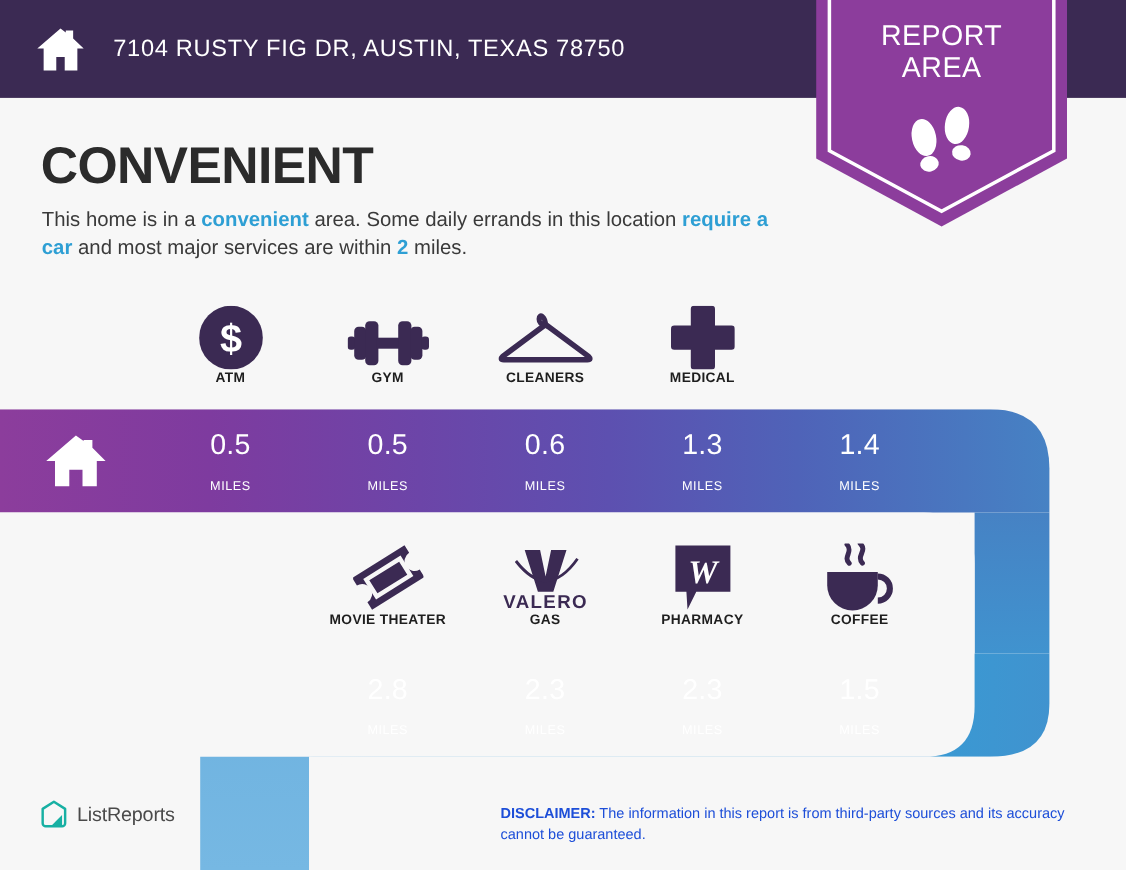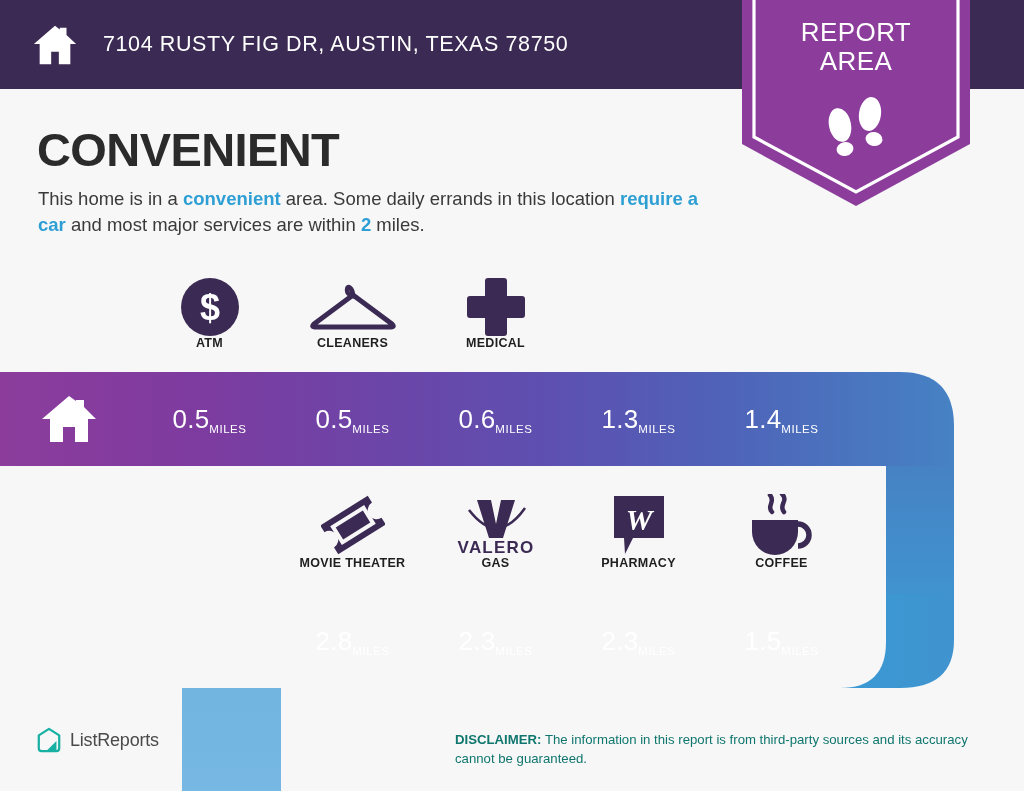--- a/index.html
+++ b/index.html
@@ -108,20 +108,21 @@
   #snake { position: absolute; left: 0; top: 372px; width: 1024px; height: 419px; }
   #snake svg { display: block; }
 
   .bar-row { position: absolute; display: flex; height: 94px; }
   #bar-row-1 { left: 138px; top: 372px; width: 716px; }
   #bar-row-2 { left: 281px; top: 594px; width: 573px; }
 
   .bar-cell {
     width: 143px;
     display: flex;
+    flex-direction: column;
     align-items: center;
     justify-content: center;
     color: #ffffff;
   }
   .bar-value { font-size: 26px; font-weight: 400; line-height: 1; letter-spacing: 0.2px; }
   .bar-unit { font-size: 11.5px; font-weight: 400; margin-top: 19px; letter-spacing: 0.5px; }
 
   #home-cell {
     position: absolute;
     left: 0; top: 372px;
@@ -142,21 +143,21 @@
     font-size: 18px;
     color: #4a4a4a;
     letter-spacing: -0.2px;
   }
   #disclaimer {
     position: absolute;
     left: 455px; top: 731px;
     width: 545px;
     font-size: 13.2px;
     line-height: 1.42;
-    color: #0f766e;
+    color: #1d4ed8;
     z-index: 5;
   }
   #disclaimer b { font-weight: 700; }
 </style>
 </head>
 <body>
 
 <div id="page">
 
   <div id="header-bar">
@@ -192,20 +193,36 @@
     <div class="icon-cell">
       <div class="icon-art">
         <svg width="58" height="58" viewBox="0 0 58 58">
           <circle cx="29" cy="29" r="29" fill="#3b2a53"></circle>
           <text x="29" y="42" text-anchor="middle" font-family="Liberation Sans, sans-serif" font-size="36" font-weight="700" fill="#ffffff">$</text>
         </svg>
       </div>
       <div class="icon-label">ATM</div>
     </div>
 
+    <div class="icon-cell">
+      <div class="icon-art">
+        <svg width="74" height="48" viewBox="0 0 74 48">
+          <g fill="#3b2a53">
+            <rect x="0" y="18" width="7" height="12" rx="3"></rect>
+            <rect x="6" y="9" width="11" height="30" rx="4"></rect>
+            <rect x="16" y="4" width="12" height="40" rx="4"></rect>
+            <rect x="26" y="19" width="22" height="10"></rect>
+            <rect x="46" y="4" width="12" height="40" rx="4"></rect>
+            <rect x="57" y="9" width="11" height="30" rx="4"></rect>
+            <rect x="67" y="18" width="7" height="12" rx="3"></rect>
+          </g>
+        </svg>
+      </div>
+      <div class="icon-label">GYM</div>
+    </div>
 
     <div class="icon-cell">
       <div class="icon-art">
         <svg width="86" height="56" viewBox="0 0 86 56">
           <path d="M43 16 C43 8 37 4 37 10 C37 13 39 15 43 16 Z" fill="none" stroke="#3b2a53" stroke-width="4.5" stroke-linecap="round"></path>
           <path d="M43 15 L4 44 Q1 47 5 47 H81 Q85 47 82 44 Z" fill="none" stroke="#3b2a53" stroke-width="5" stroke-linejoin="round"></path>
         </svg>
       </div>
       <div class="icon-label">CLEANERS</div>
     </div>

